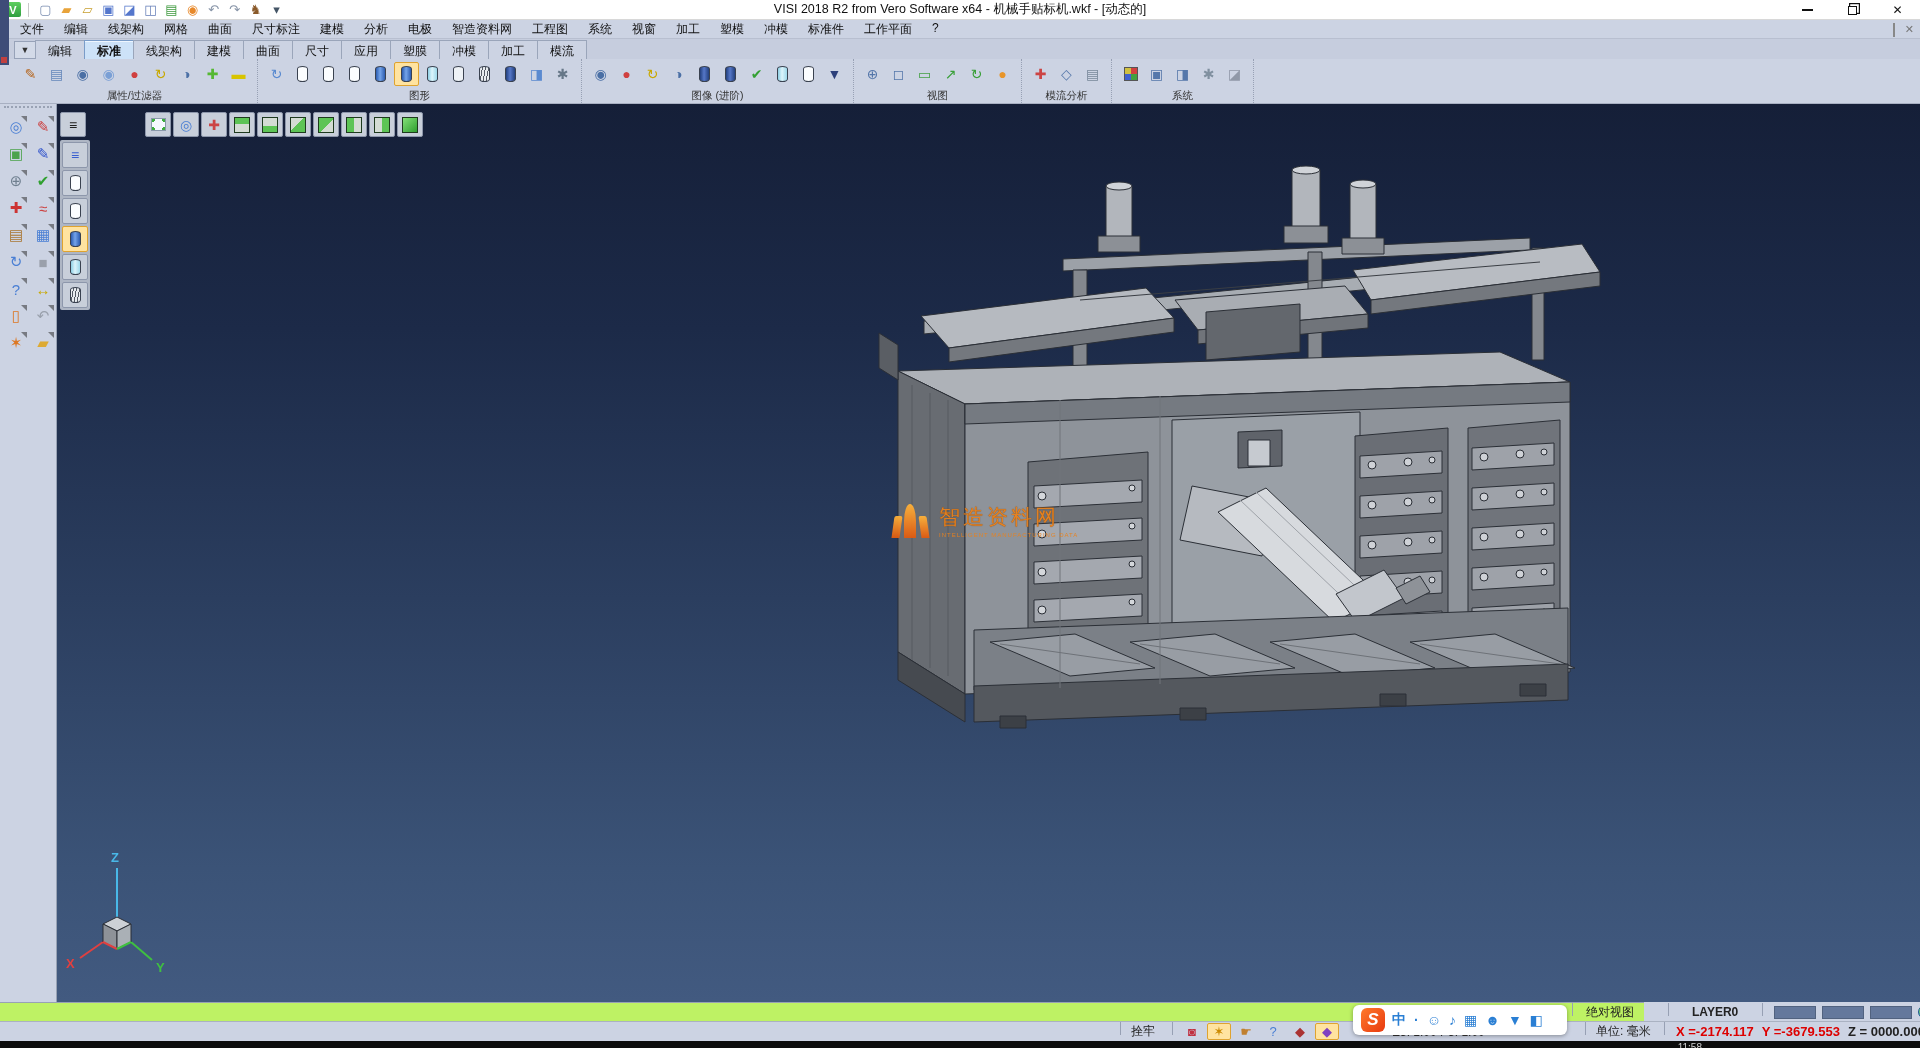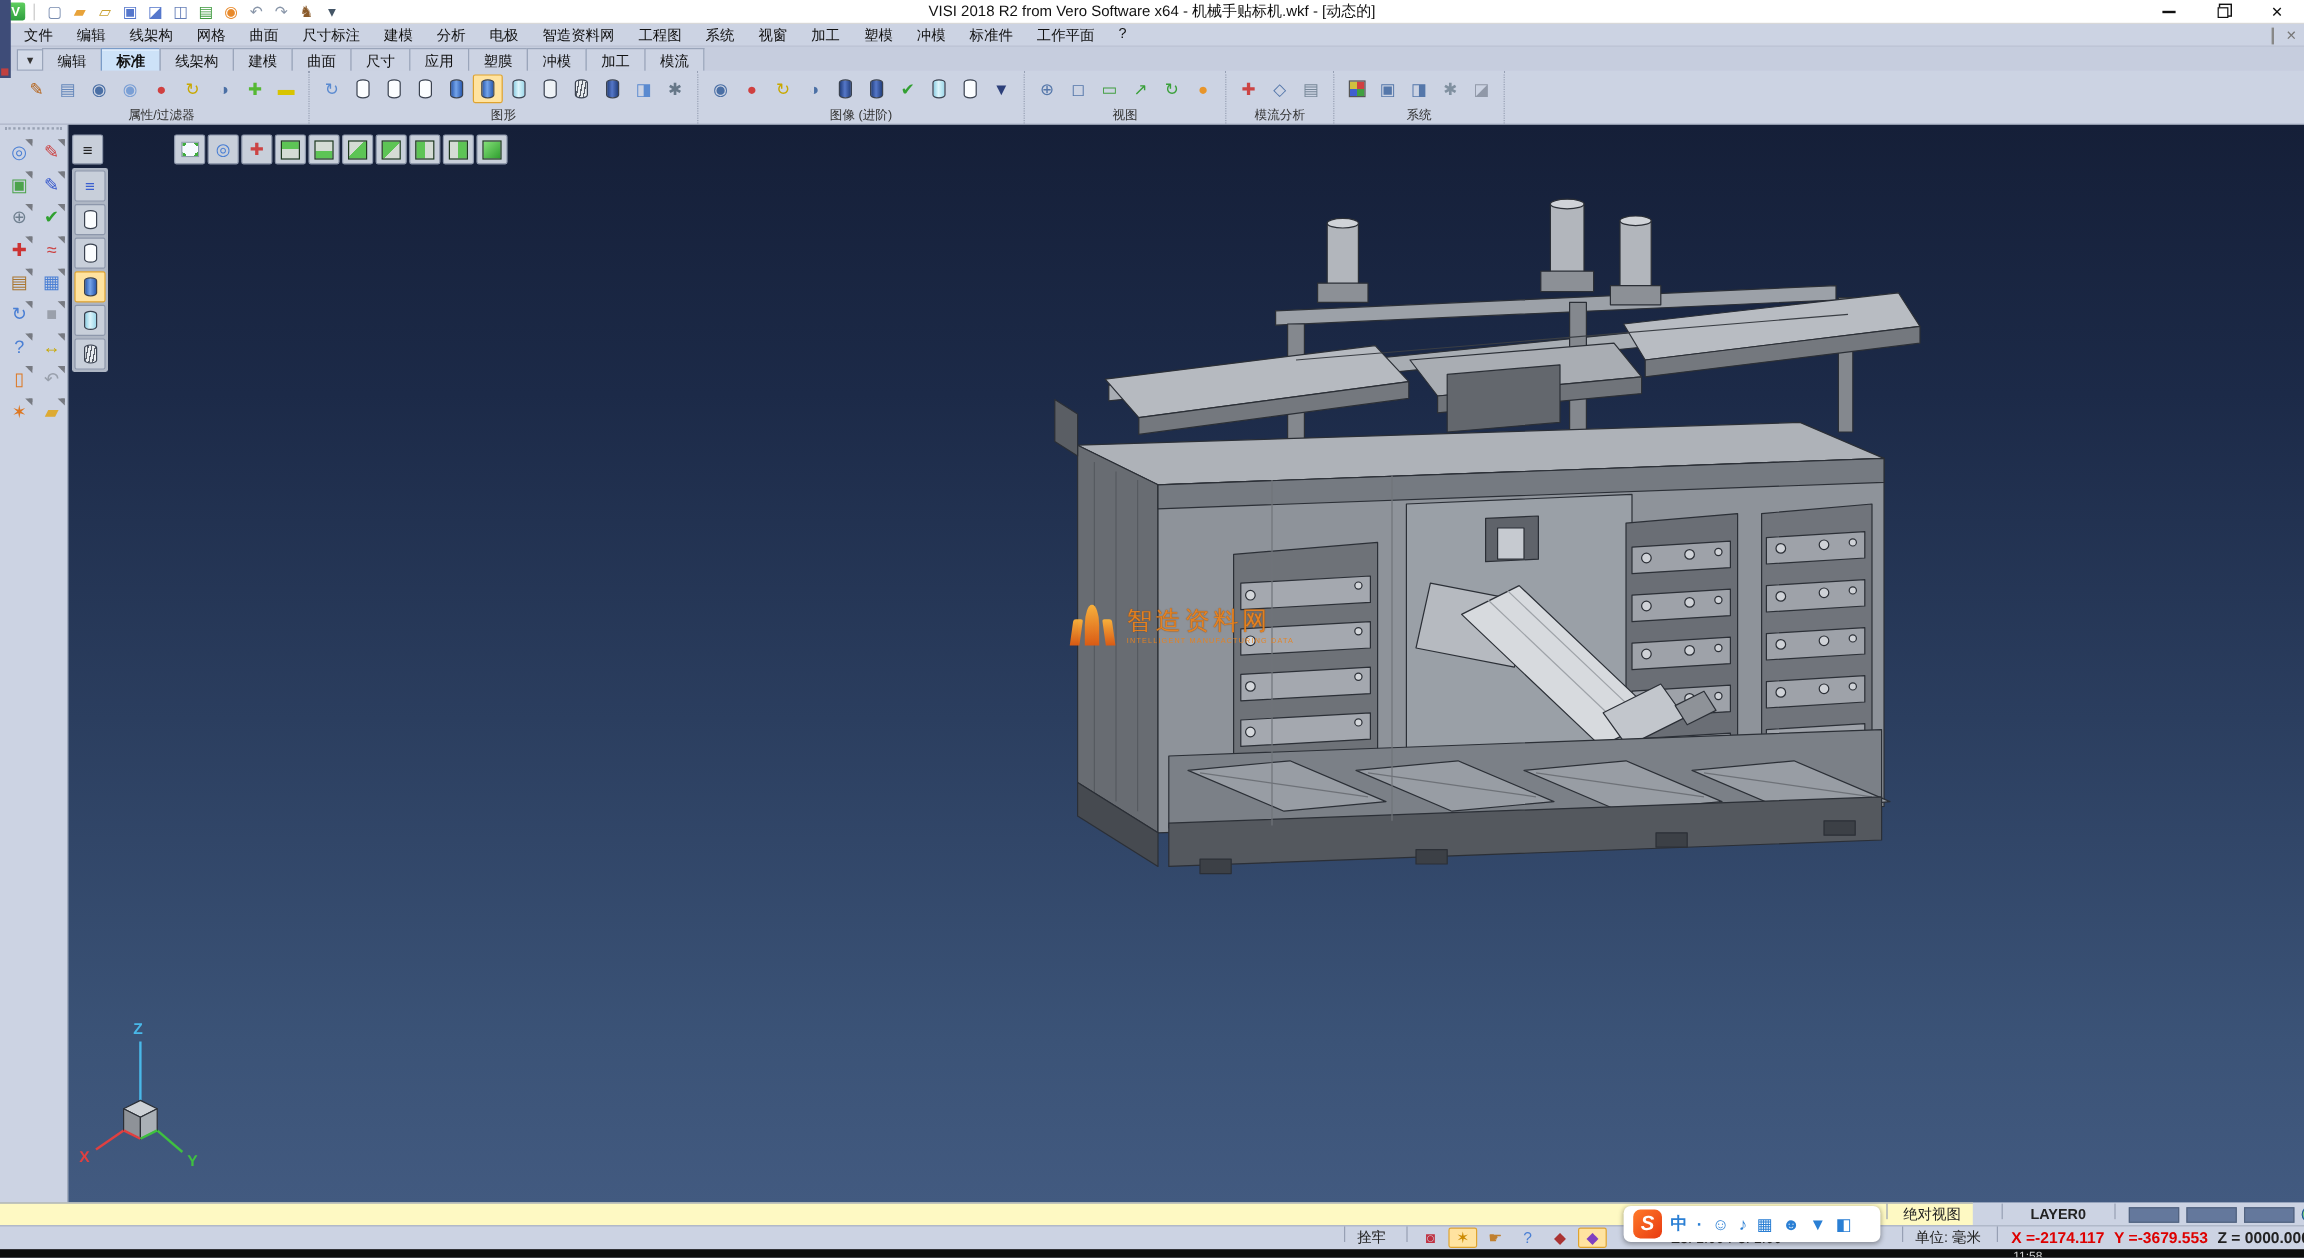--- a/index.html
+++ b/index.html
@@ -94,21 +94,21 @@
   .wm-logo{width:38px;height:34px;position:relative}
   .wm-logo i{position:absolute;bottom:0;background:linear-gradient(180deg,#ffb43a,#e05a10);border-radius:2px 2px 0 0}
   .wm-logo i:nth-child(1){left:0;width:8px;height:22px;transform:skewX(-8deg)}
   .wm-logo i:nth-child(2){left:11px;width:12px;height:34px;border-radius:50% 50% 0 0}
   .wm-logo i:nth-child(3){left:27px;width:8px;height:22px;transform:skewX(8deg)}
   .wm-text{display:flex;flex-direction:column}
   .wm-title{font-size:21px;font-weight:normal;color:#e8821e;letter-spacing:3px;text-shadow:0 0 1px #7a3c00}
   .wm-sub{font-size:6px;color:#e8821e;letter-spacing:1px;margin-top:1px}
 
   
-  .status1{position:absolute;left:0;top:1002px;width:1644px;height:19px;background:#fef9c3;border-top:1px solid #98a2b4}
+  .status1{position:absolute;left:0;top:1002px;width:1644px;height:19px;background:#bef264;border-top:1px solid #98a2b4}
   .status2{position:absolute;left:0;top:1021px;width:1920px;height:20px;background:#ccd3e3;border-top:1px solid #aab2c2}
   .s-abs{position:absolute;top:0;height:100%;display:flex;align-items:center;gap:5px;white-space:nowrap}
   .s-sep{width:1px;height:13px;background:#97a0b4;align-self:center}
   .swatch{width:42px;height:13px;background:#64789c;border:1px solid #51627f}
   .globe{width:14px;height:14px;border-radius:50%;background:radial-gradient(circle at 35% 35%,#7fd46a 30%,#2a7fd0 70%);border:1px solid #1a5a90}
   .sicon{width:24px;height:17px;display:inline-flex;align-items:center;justify-content:center;font-size:13px;border:1px solid transparent;border-radius:2px}
   .sicon.sel{background:#ffe3a0;border-color:#dfa32f}
   .coords .red{color:#dd0000;font-weight:bold}
   .coords .blk{color:#222;font-weight:bold}
   .ime{position:absolute;left:1353px;top:1005px;width:214px;height:30px;background:#fff;border-radius:6px;

